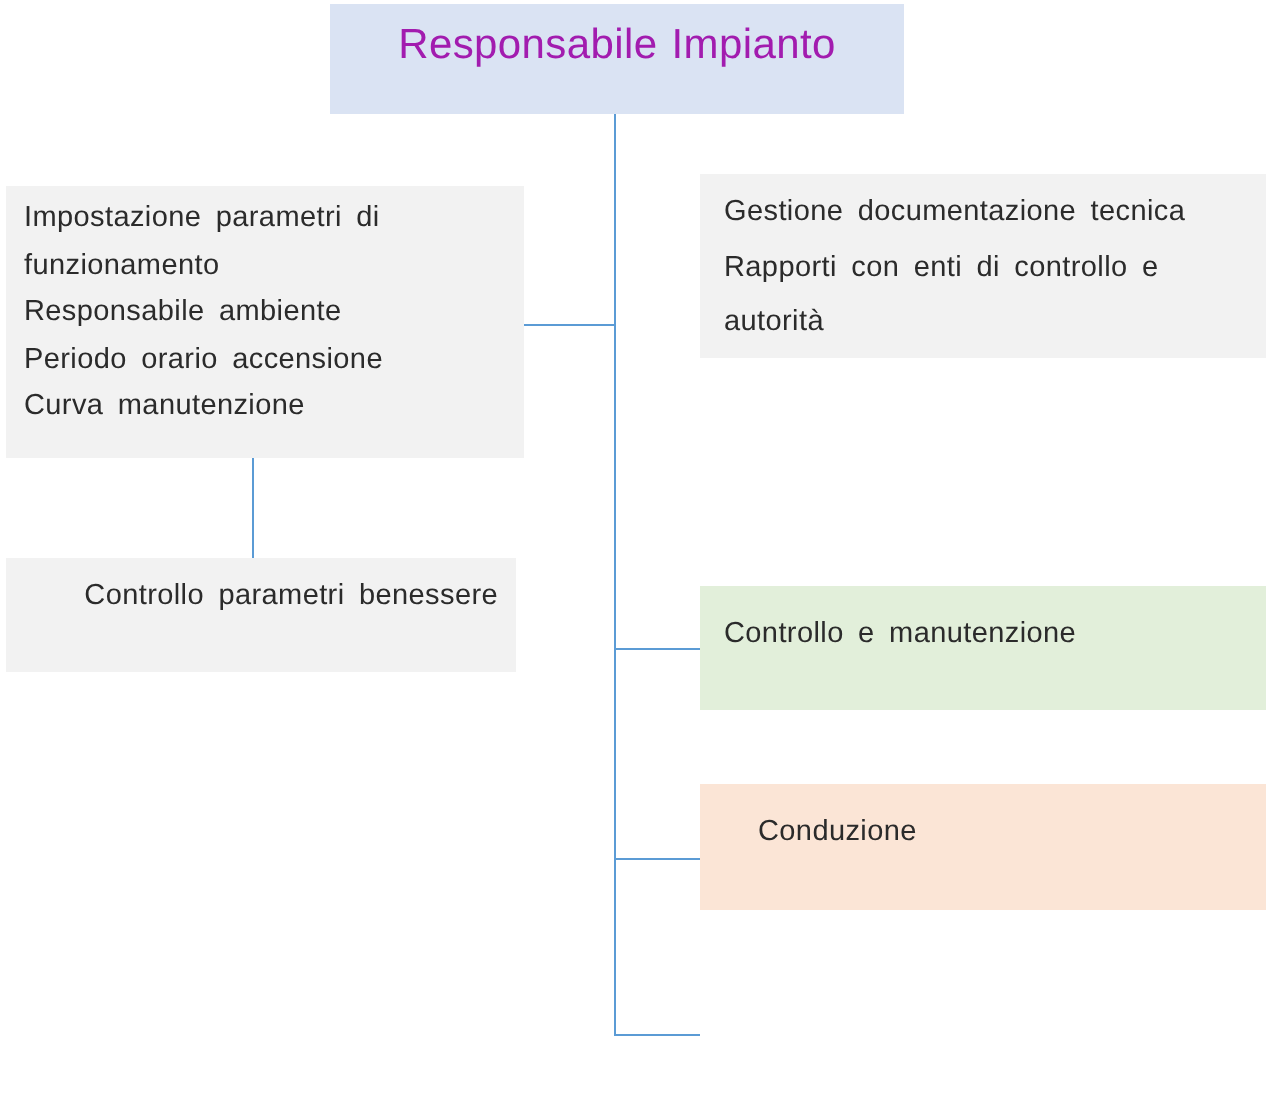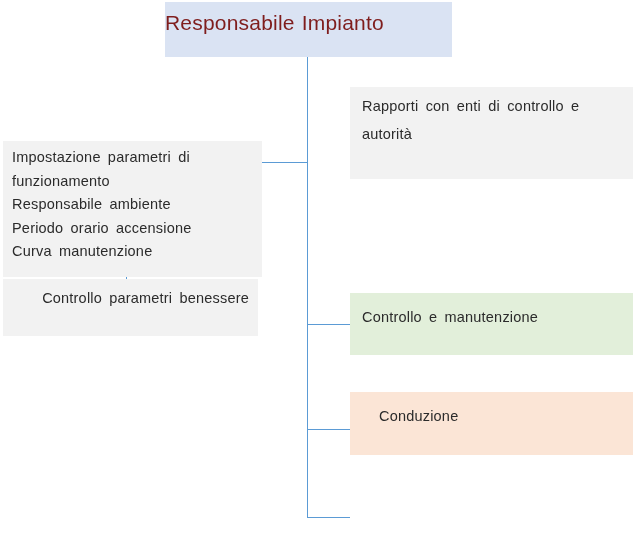--- a/index.html
+++ b/index.html
@@ -21,25 +21,25 @@
     color: #2b2b2b;
     font-size: 14.5px;
     letter-spacing: 0.2px;
     word-spacing: 3px;
   }
   .node .txt { display: block; }
   .root-node {
     left: 165px; top: 2px;
     width: 287px; height: 55px;
     display: flex;
-    justify-content: flex-start;
+    justify-content: center;
     align-items: flex-start;
     padding-top: 9px;
     font-size: 21px;
-    color: #7f1d1d;
+    color: #a21caf;
     letter-spacing: 0.2px;
     word-spacing: 1px;
   }
   .left-top-node {
     left: 3px; top: 93px;
     width: 259px; height: 136px;
     padding: 5px 9px;
     line-height: 23.5px;
   }
   .left-bottom-node {
@@ -93,32 +93,33 @@
   <div class="connector branch-left" style="background-color: rgb(91, 155, 213);"></div>
   <div class="connector left-vert" style="background-color: rgb(91, 155, 213);"></div>
   <div class="connector branch-green" style="background-color: rgb(91, 155, 213);"></div>
   <div class="connector branch-orange" style="background-color: rgb(91, 155, 213);"></div>
   <div class="connector branch-blue" style="background-color: rgb(91, 155, 213);"></div>
 
   <div class="node root-node" style="background-color: rgb(218, 227, 243);">
     <span class="txt">Responsabile Impianto</span>
   </div>
 
-  <div class="node left-top-node" style="background-color: rgb(242, 242, 242); margin-top: 48px;">
+  <div class="node left-top-node" style="background-color: rgb(242, 242, 242);">
     <span class="txt">Impostazione parametri di funzionamento</span>
     <span class="txt">Responsabile ambiente</span>
     <span class="txt">Periodo orario accensione</span>
     <span class="txt">Curva manutenzione</span>
   </div>
 
   <div class="node left-bottom-node" style="background-color: rgb(242, 242, 242);">
     <span class="txt">Controllo parametri benessere</span>
   </div>
 
   <div class="node right-top-node" style="background-color: rgb(242, 242, 242);">
+    <span class="txt">Gestione documentazione tecnica</span>
     <span class="txt">Rapporti con enti di controllo e autorità</span>
   </div>
 
   <div class="node right-green-node" style="background-color: rgb(226, 239, 218);">
     <span class="txt">Controllo e manutenzione</span>
   </div>
 
   <div class="node right-orange-node" style="background-color: rgb(251, 229, 214);">
     <span class="txt">Conduzione</span>
   </div>

